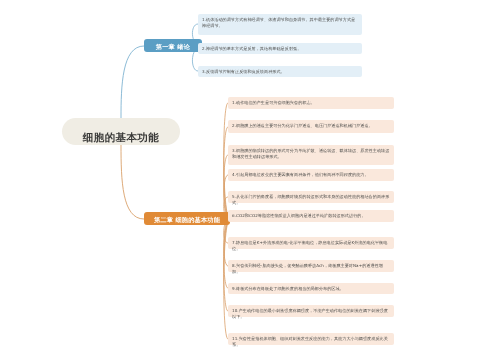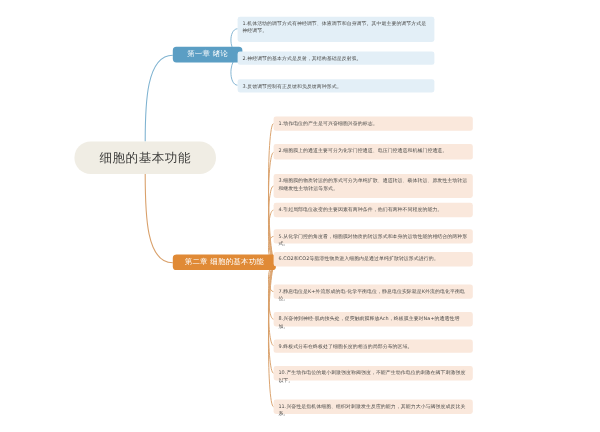--- a/index.html
+++ b/index.html
@@ -25,21 +25,22 @@
     width: 500px;
     height: 360px;
     pointer-events: none;
   }
 
   
   .node {
     position: absolute;
     box-sizing: border-box;
     display: flex;
-    align-items: center;
+    align-items: flex-end;
+    font-weight: bold;
   }
 
   .root-node {
     left: 62px;
     top: 118px;
     width: 118px;
     height: 27px;
     background: #f0ede4;
     border-radius: 14px;
     justify-content: center;

